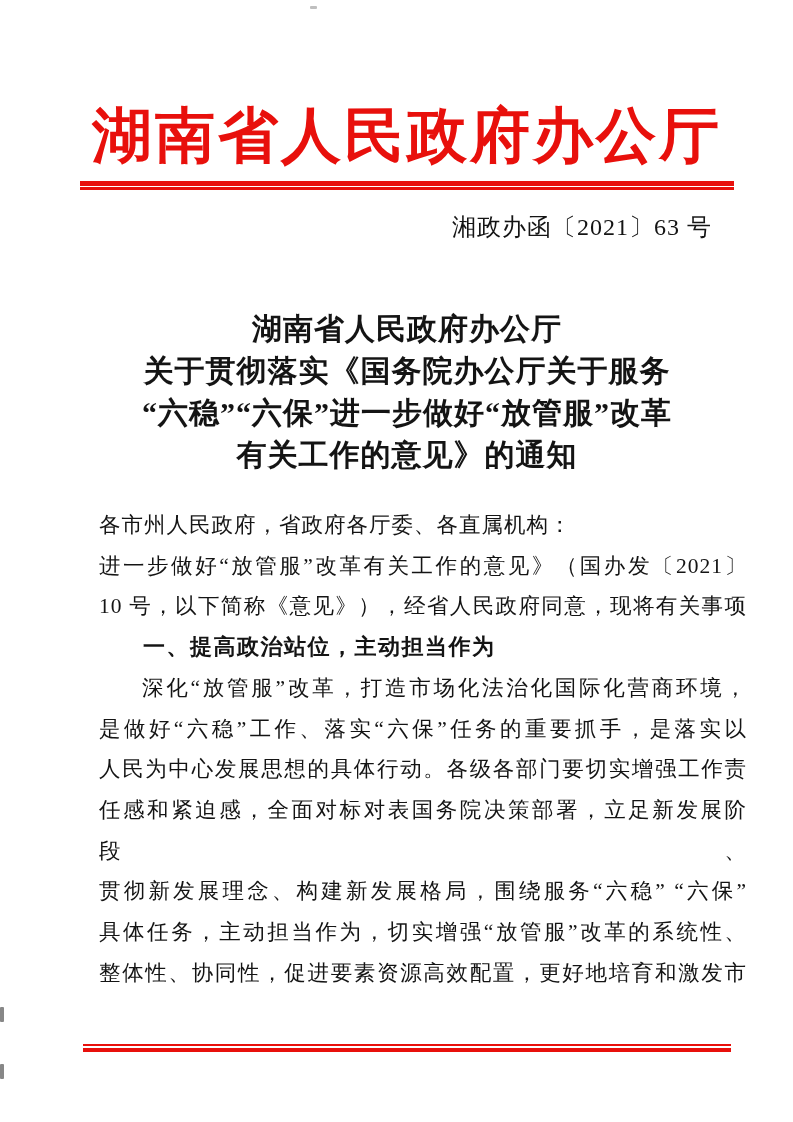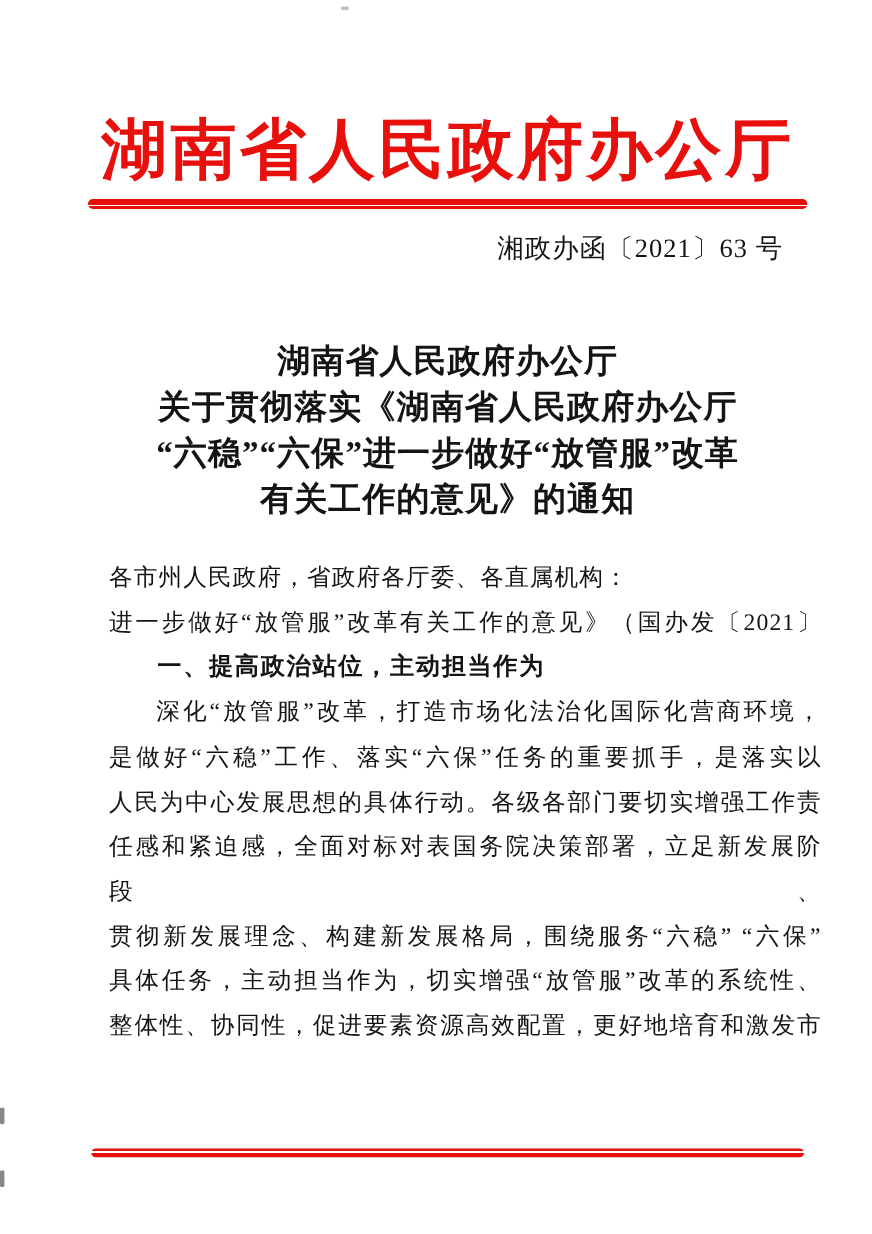--- a/index.html
+++ b/index.html
@@ -1,15 +1,15 @@
 <!DOCTYPE html>
 <html><head>
 <meta charset="utf-8">
 <style>
-  * { margin:0; padding:0; box-sizing:border-box;border-radius:10px; }
+  * { margin:0; padding:0; box-sizing:border-box; }
   html,body { background:#ffffff; }
   .page {
     position:relative;
     width:793px; height:1122px;
     background:#ffffff;
     overflow:hidden;
     font-family:"Liberation Serif", serif;
     color:#141414;
     margin:0 auto;
   }
@@ -63,28 +63,29 @@
 <div class="page" style="--accent: #e8100c;">
 
   <div class="agency">湖南省人民政府办公厅</div>
 
   <div class="rule-top"></div>
 
   <div class="docnum">湘政办函〔2021〕63 号</div>
 
   <div class="title">
     <div>湖南省人民政府办公厅</div>
-    <div>关于贯彻落实《湖南省人民政府办公厅</div>
+    <div>关于贯彻落实《国务院办公厅关于服务</div>
     <div>“六稳”“六保”进一步做好“放管服”改革</div>
     <div>有关工作的意见》的通知</div>
   </div>
 
   <div class="body">
     <div class="line">各市州人民政府，省政府各厅委、各直属机构：</div>
     <div class="line j">进一步做好“放管服”改革有关工作的意见》（国办发〔2021〕</div>
+    <div class="line j">10 号，以下简称《意见》），经省人民政府同意，现将有关事项</div>
     <div class="line ind hd">一、提高政治站位，主动担当作为</div>
     <div class="line j ind">深化“放管服”改革，打造市场化法治化国际化营商环境，</div>
     <div class="line j">是做好“六稳”工作、落实“六保”任务的重要抓手，是落实以</div>
     <div class="line j">人民为中心发展思想的具体行动。各级各部门要切实增强工作责</div>
     <div class="line j">任感和紧迫感，全面对标对表国务院决策部署，立足新发展阶段、</div>
     <div class="line j">贯彻新发展理念、构建新发展格局，围绕服务“六稳” “六保”</div>
     <div class="line j">具体任务，主动担当作为，切实增强“放管服”改革的系统性、</div>
     <div class="line j">整体性、协同性，促进要素资源高效配置，更好地培育和激发市</div>
   </div>
 

